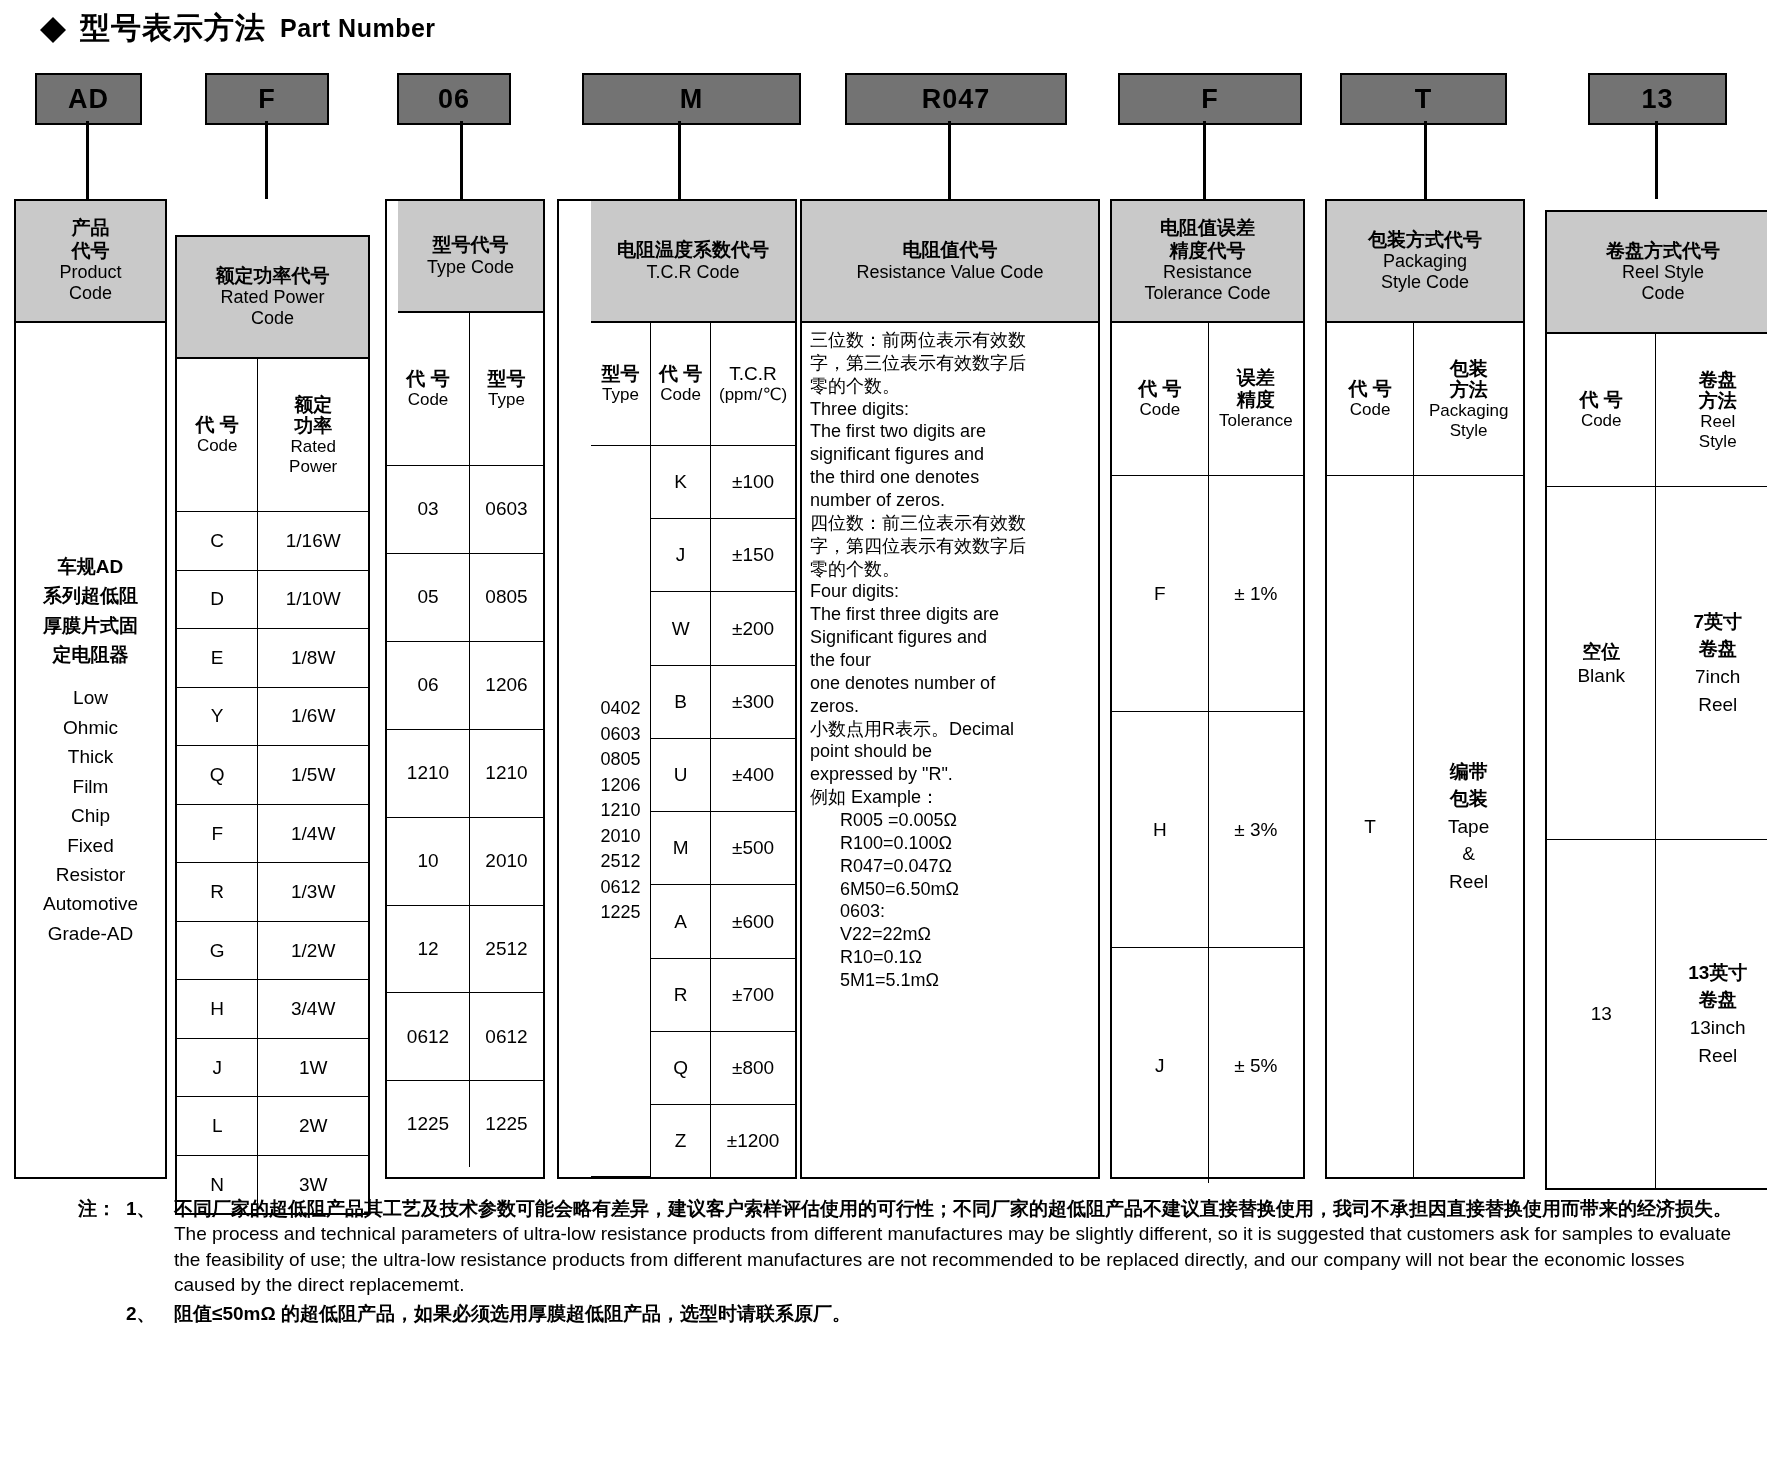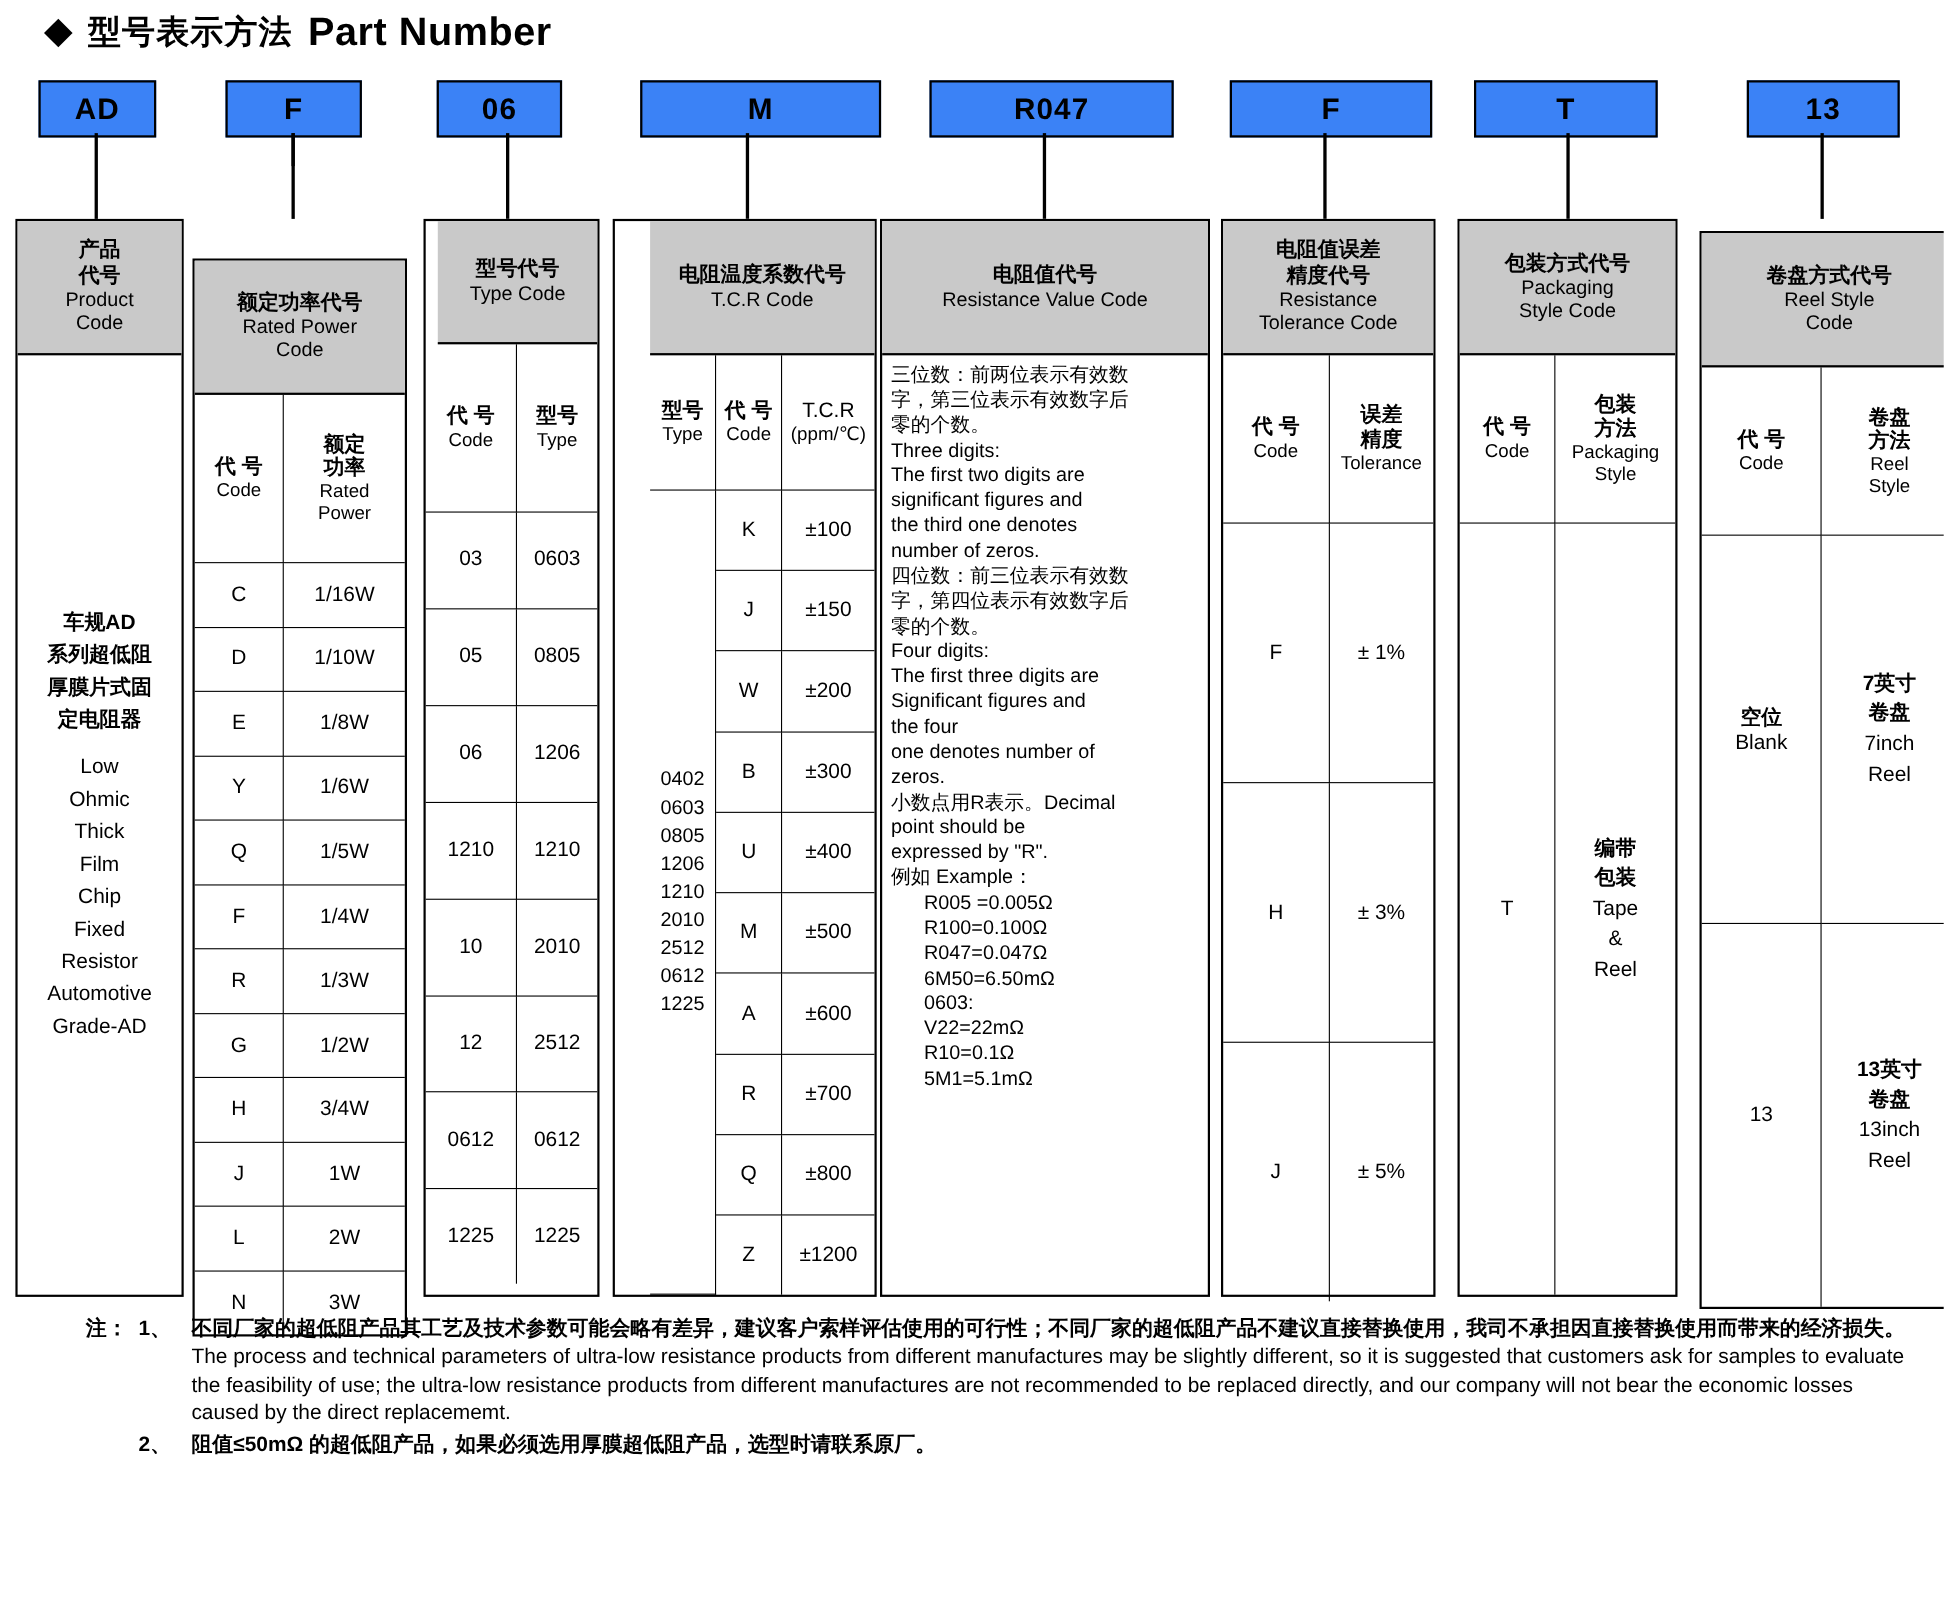--- a/index.html
+++ b/index.html
@@ -22,27 +22,27 @@
     width:0;height:0;
     border:13px solid transparent;
     border-bottom-color:#000;
     position:relative;top:-12px;
   }
   .diamond:after{
     content:"";position:absolute;left:-13px;top:13px;
     width:0;height:0;border:13px solid transparent;border-top-color:#000;
   }
   .title-cn{font-size:30px;font-weight:bold;letter-spacing:1px;}
-  .title-en{font-size:36px;font-weight:bold;letter-spacing:.5px;}
+  .title-en{font-size:25px;font-weight:bold;letter-spacing:.5px;}
 
   
   .codebox{
     position:absolute;
     border:2px solid #000;
-    background:#3b82f6;
+    background:#737373;
     display:flex;align-items:center;justify-content:center;
     font-size:27px;font-weight:bold;
     height:48px;
     letter-spacing:1px;
   }
   .leader{
     position:absolute;background:#000;
   }
 
   

